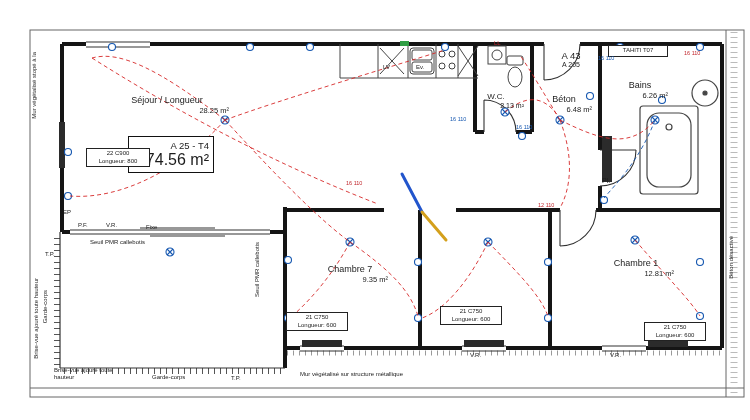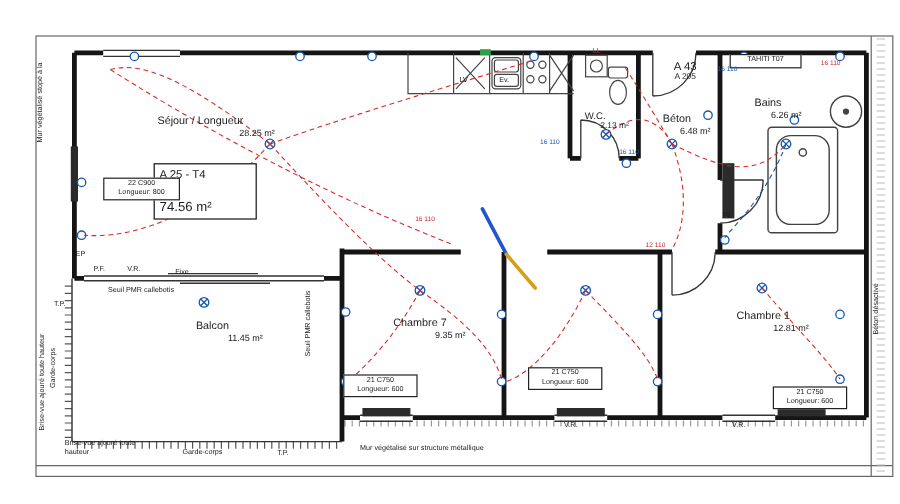--- a/index.html
+++ b/index.html
@@ -5,24 +5,24 @@
   html,body{margin:0;padding:0;background:#e8e8e8;}
   .stage{position:relative;width:750px;height:420px;background:#fff;overflow:hidden;
          font-family:"Liberation Sans", sans-serif;color:#1c1c1c;}
   .stage svg{position:absolute;left:0;top:0;}
   .lbl{position:absolute;white-space:nowrap;}
   .room-label{position:absolute;text-align:center;}
   .rn{font-size:9px;}
   .ra{font-size:7.5px;margin-top:1px;text-align:right;}
   .rad-box{position:absolute;border:1px solid #222;background:#fff;font-size:6px;
            text-align:center;line-height:1.25;padding:1px 2px;}
-  .title-box{position:absolute;border:1.5px solid #111;background:#fff;text-align:left;
+  .title-box{position:absolute;border:1.5px solid #111;background:#fff;text-align:right;
              padding:3px 4px;}
   .title-box .t1{font-size:9.5px;}
-  .title-box .t2{font-size:11px;margin-top:16px;}
+  .title-box .t2{font-size:16px;margin-top:0;}
   .unit-ref{position:absolute;text-align:center;}
   .ur1{font-size:9.5px;}
   .ur2{font-size:7px;}
   .tiny{font-size:6px;}
   .tag{font-size:5.5px;color:#c1272d;}
   .tag.blue{color:#1557b0;}
   .red{color:#c1272d;}
   .vtext{writing-mode:vertical-rl;transform:rotate(180deg);}
   .wrap2{white-space:normal;width:72px;line-height:1.2;}
 </style>
@@ -194,24 +194,20 @@
     <div class="ra" style="font-size:7px;">2.13 m²</div>
   </div>
   <div class="room-label" style="left:536px;top:94px;width:56px;">
     <div class="rn">Béton</div>
     <div class="ra">6.48 m²</div>
   </div>
   <div class="room-label" style="left:612px;top:80px;width:56px;">
     <div class="rn">Bains</div>
     <div class="ra">6.26 m²</div>
   </div>
-  <div class="room-label" style="left:135px;top:266px;width:84px;">
-    <div class="rn">Balcon</div>
-    <div class="ra">11.45 m²</div>
-  </div>
   <div class="room-label" style="left:312px;top:264px;width:76px;">
     <div class="rn">Chambre 7</div>
     <div class="ra">9.35 m²</div>
   </div>
   <div class="room-label" style="left:598px;top:258px;width:76px;">
     <div class="rn">Chambre 1</div>
     <div class="ra">12.81 m²</div>
   </div>
 
   <div class="title-box" style="left:128px;top:136px;width:76px;">

